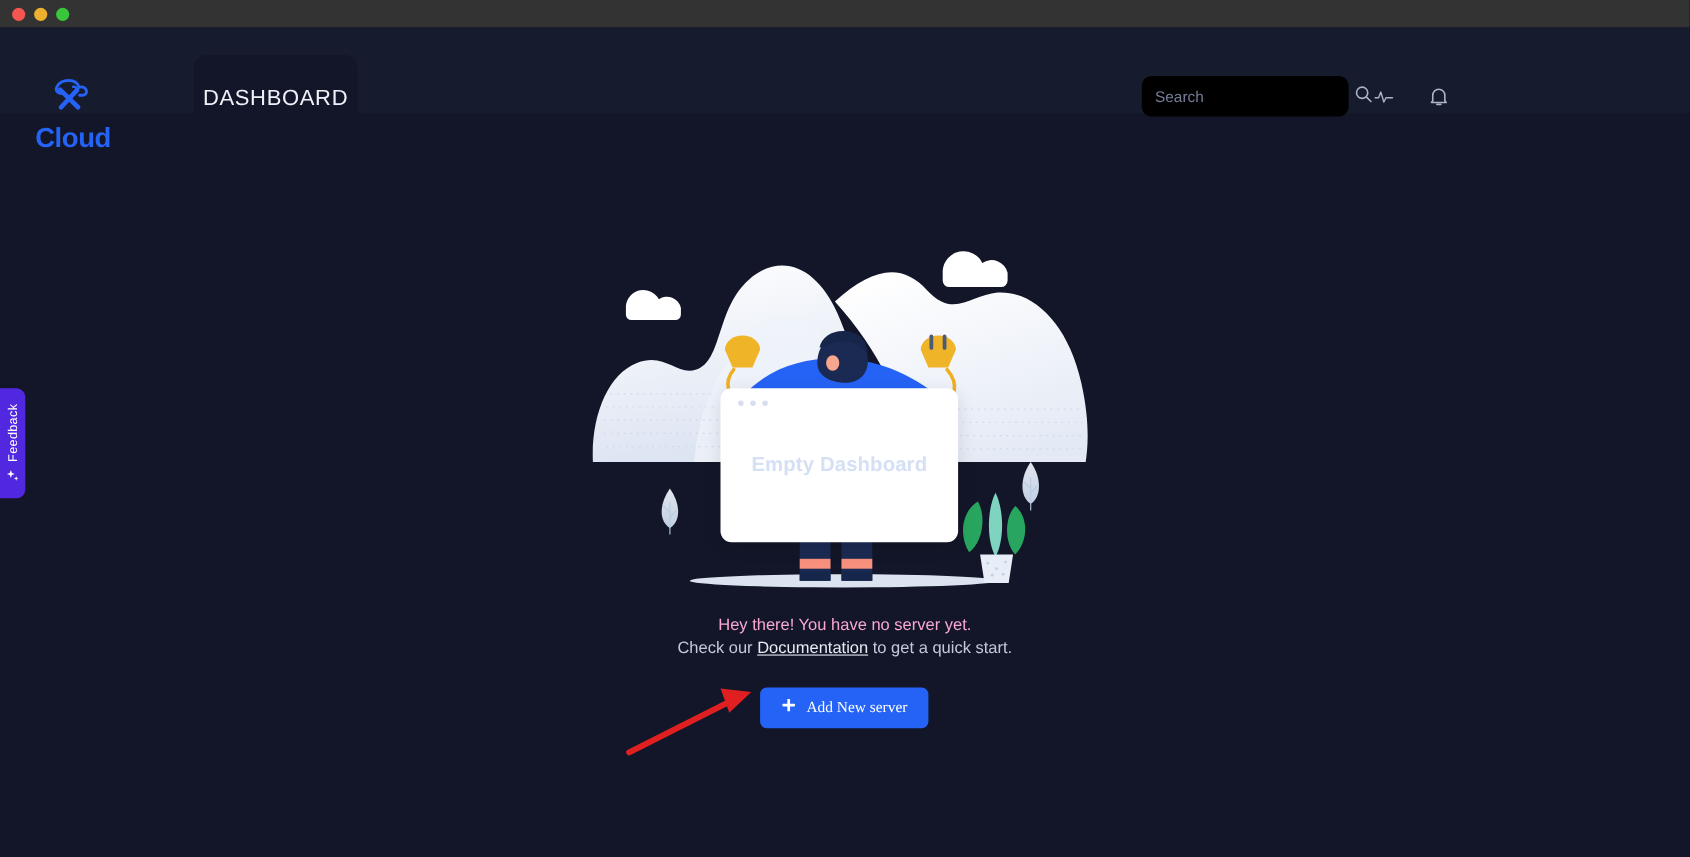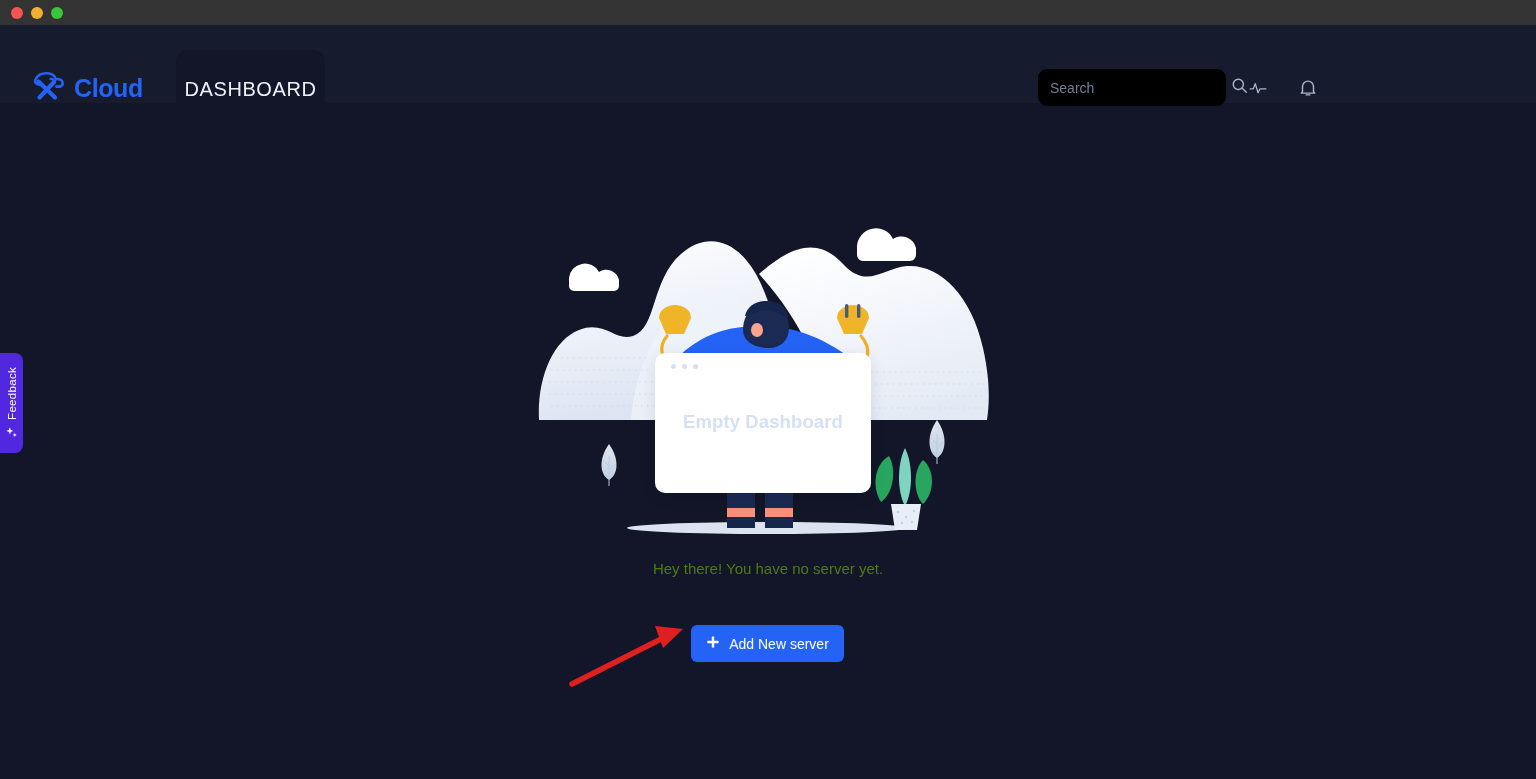--- a/index.html
+++ b/index.html
@@ -21,21 +21,21 @@
   .tl-yellow { background: #f0b02f; }
   .tl-green  { background: #3ac63a; }
 
   
   #topnav {
     position: absolute; left: 0; top: 25px; width: 1536px; height: 78px;
     background: #161b2e;
   }
   #logo {
     position: absolute; left: 32px; top: 46px;
-    display: flex; align-items: center; gap: 6px;
+    display: flex; align-items: center; gap: 6px; flex-direction: column;
   }
   #logo .logo-text {
     color: #2563f6; font-size: 25px; font-weight: bold; letter-spacing: -0.4px;
   }
 
   .nav-tab {
     position: absolute; top: 25px; height: 78px;
     display: flex; align-items: center; justify-content: center;
     color: #8d93ab; font-size: 20px; letter-spacing: 0.6px;
     cursor: pointer; user-select: none;
@@ -122,32 +122,32 @@
   }
   #cd1 { left: 16px; } #cd2 { left: 27px; } #cd3 { left: 38px; }
   #empty-card-text {
     position: absolute; left: 0; top: 58px; width: 100%;
     text-align: center; color: #d5e0f5; font-size: 18.5px;
     font-weight: bold; letter-spacing: 0.1px;
   }
 
   #msg1 {
     position: absolute; left: 0; top: 457px; width: 1536px;
-    text-align: center; color: #4d7c0f; font-size: 15px;
+    text-align: center; color: #f9a8d4; font-size: 15px;
   }
   #msg2 {
     position: absolute; left: 0; top: 478px; width: 1536px;
     text-align: center; color: #c3c9db; font-size: 15px;
   }
   #doc-link { color: #e6eaf4; text-decoration: underline; cursor: pointer; }
 
   #add-server-btn {
     position: absolute; left: 691px; top: 522px; width: 153px; height: 37px;
     background: #2563f6; border: none; border-radius: 6px;
-    color: #ffffff; font-size: 14px; font-family: Liberation Sans, sans-serif;
+    color: #ffffff; font-size: 14px; font-family: Liberation Serif, serif;
     display: flex; align-items: center; justify-content: center; gap: 9px;
     cursor: pointer;
   }
 
   #red-arrow { position: absolute; left: 555px; top: 505px; width: 150px; height: 100px; }
 </style>
 </head>
 <body>
 
 <div id="titlebar">
@@ -324,20 +324,23 @@
   </svg>
 
   <div id="empty-card">
     <span class="card-dot" id="cd1"></span>
     <span class="card-dot" id="cd2"></span>
     <span class="card-dot" id="cd3"></span>
     <div id="empty-card-text">Empty Dashboard</div>
   </div>
 
   <div id="msg1">Hey there! You have no server yet.</div>
+  <div id="msg2">
+    <span>Check our </span><a id="doc-link">Documentation</a><span> to get a quick start.</span>
+  </div>
 
   <button id="add-server-btn">
     <span>
       <svg width="14" height="14" viewBox="0 0 16 16" fill="#ffffff">
         <rect x="6.6" y="1.6" width="2.8" height="12.8" rx="0.6"></rect>
         <rect x="1.6" y="6.6" width="12.8" height="2.8" rx="0.6"></rect>
       </svg>
     </span>
     <span>Add New server</span>
   </button>

